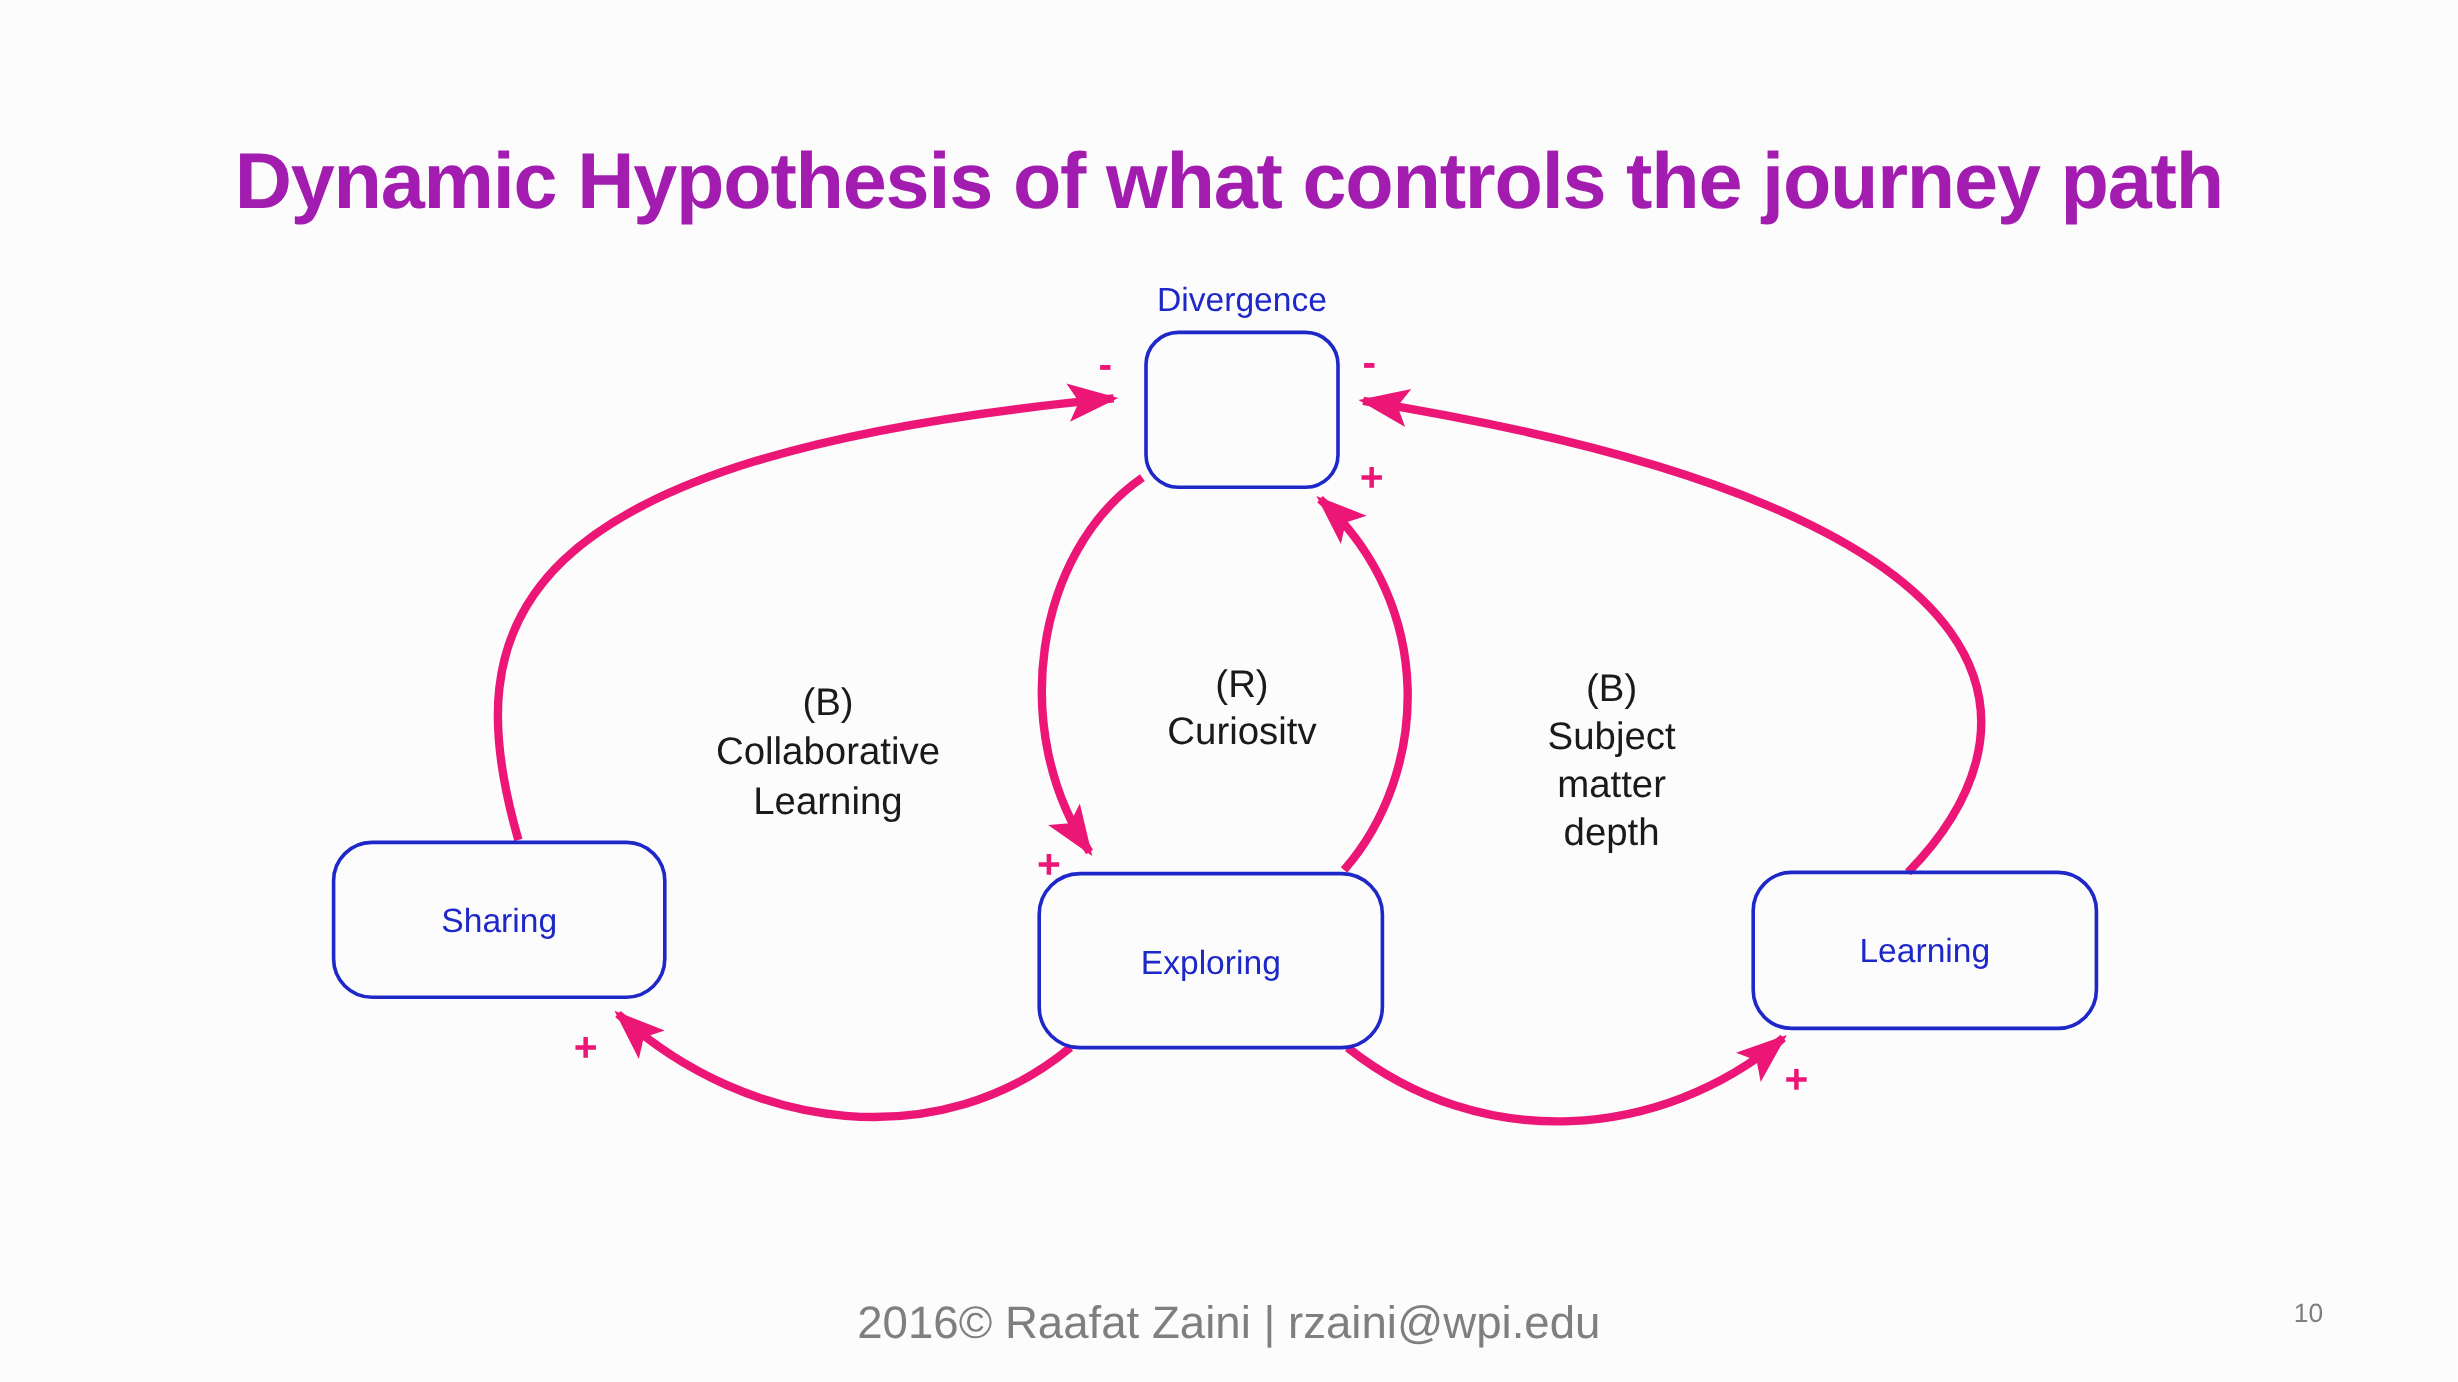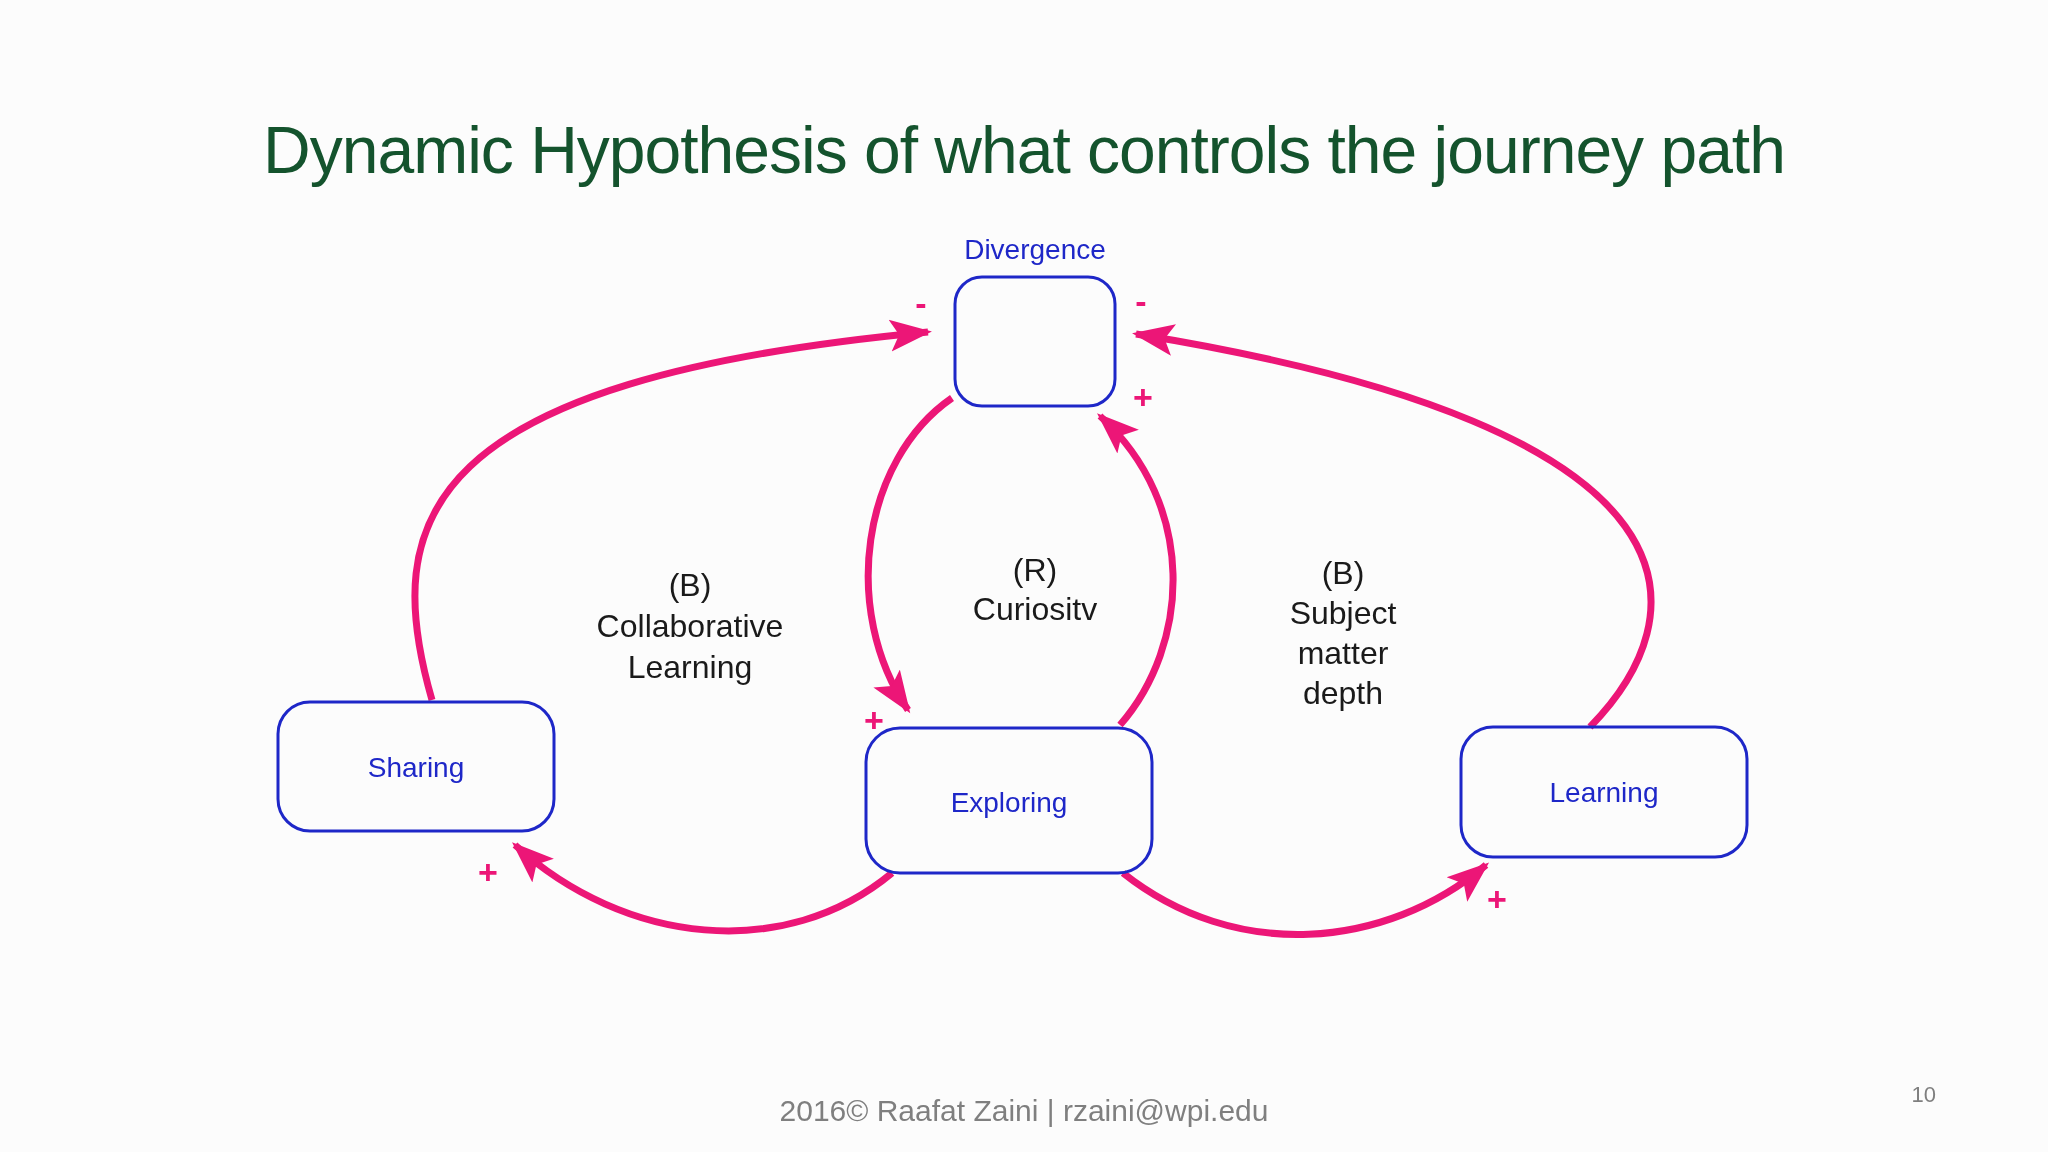--- a/index.html
+++ b/index.html
@@ -23,22 +23,22 @@
     overflow: hidden;
   }
   .slide-title {
     position: absolute;
     top: 112px;
     left: 0;
     width: 2048px;
     text-align: center;
     font-size: 66px;
     letter-spacing: -1px;
-    color: #14532d;
-    font-weight: 400;
+    color: #a21caf;
+    font-weight: 700;
     white-space: nowrap;
   }
   .diagram-svg {
     position: absolute;
     left: 0;
     top: 0;
     width: 2048px;
     height: 1152px;
   }
   .link {
@@ -72,23 +72,22 @@
     font-size: 34px;
     font-weight: bold;
     text-anchor: middle;
   }
   .footer-credit {
     position: absolute;
     top: 1082px;
     left: 0;
     width: 2048px;
     text-align: center;
-    font-size: 30px;
+    font-size: 38px;
     color: var(--footer-gray, #7F7F7F);
-    margin-top: 12px;
   }
   .page-number {
     position: absolute;
     top: 1082px;
     right: 112px;
     font-size: 22px;
     color: var(--footer-gray, #7F7F7F);
   }
 </style>
 </head>

